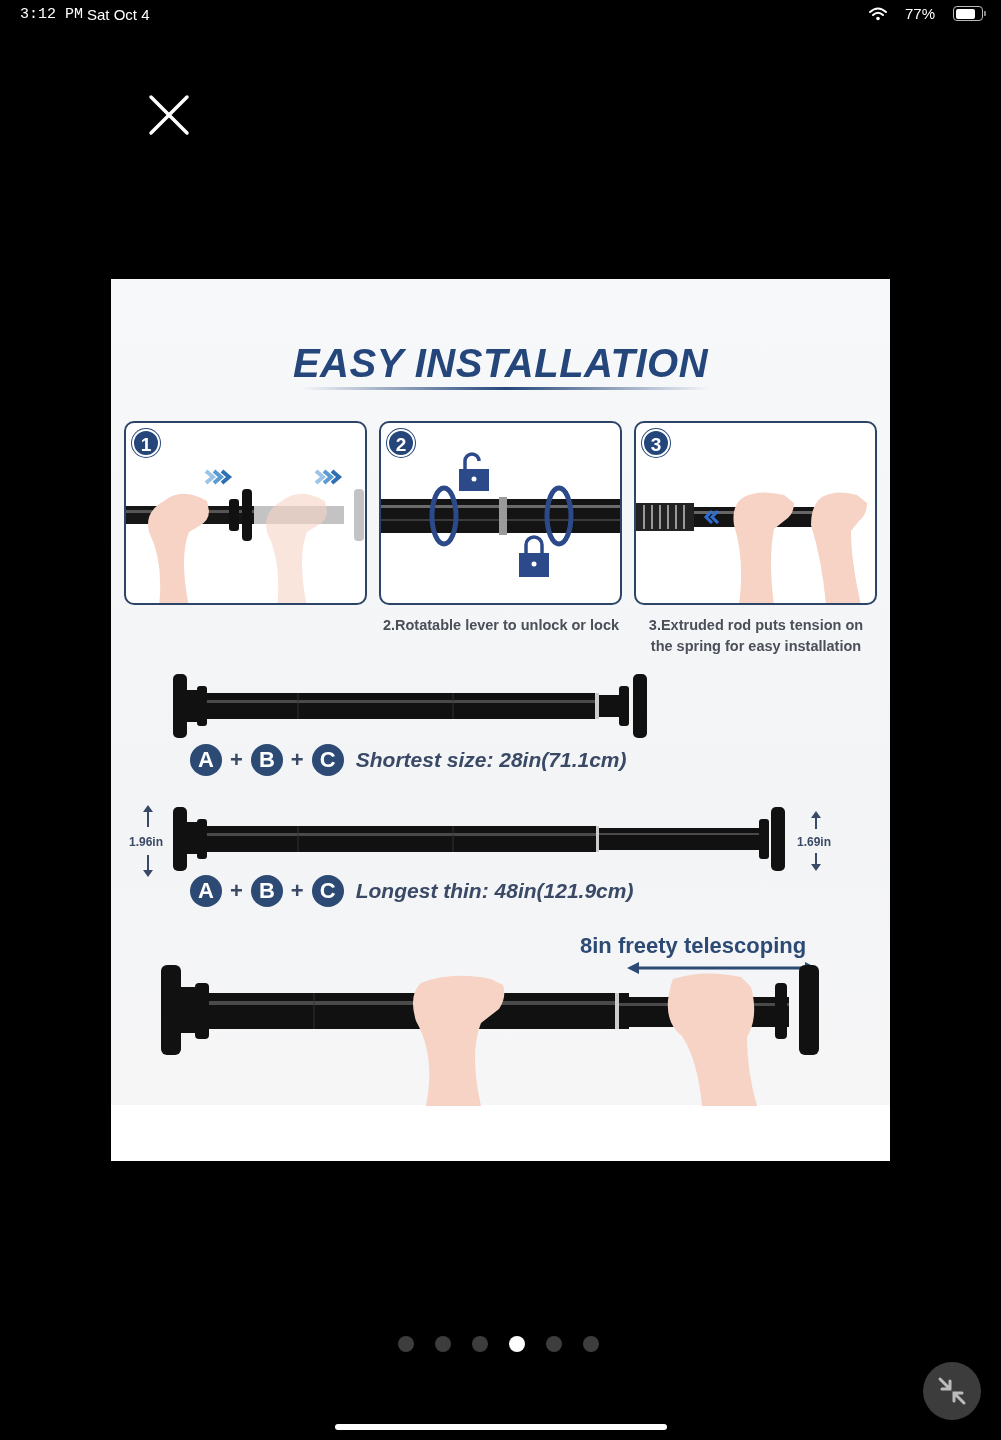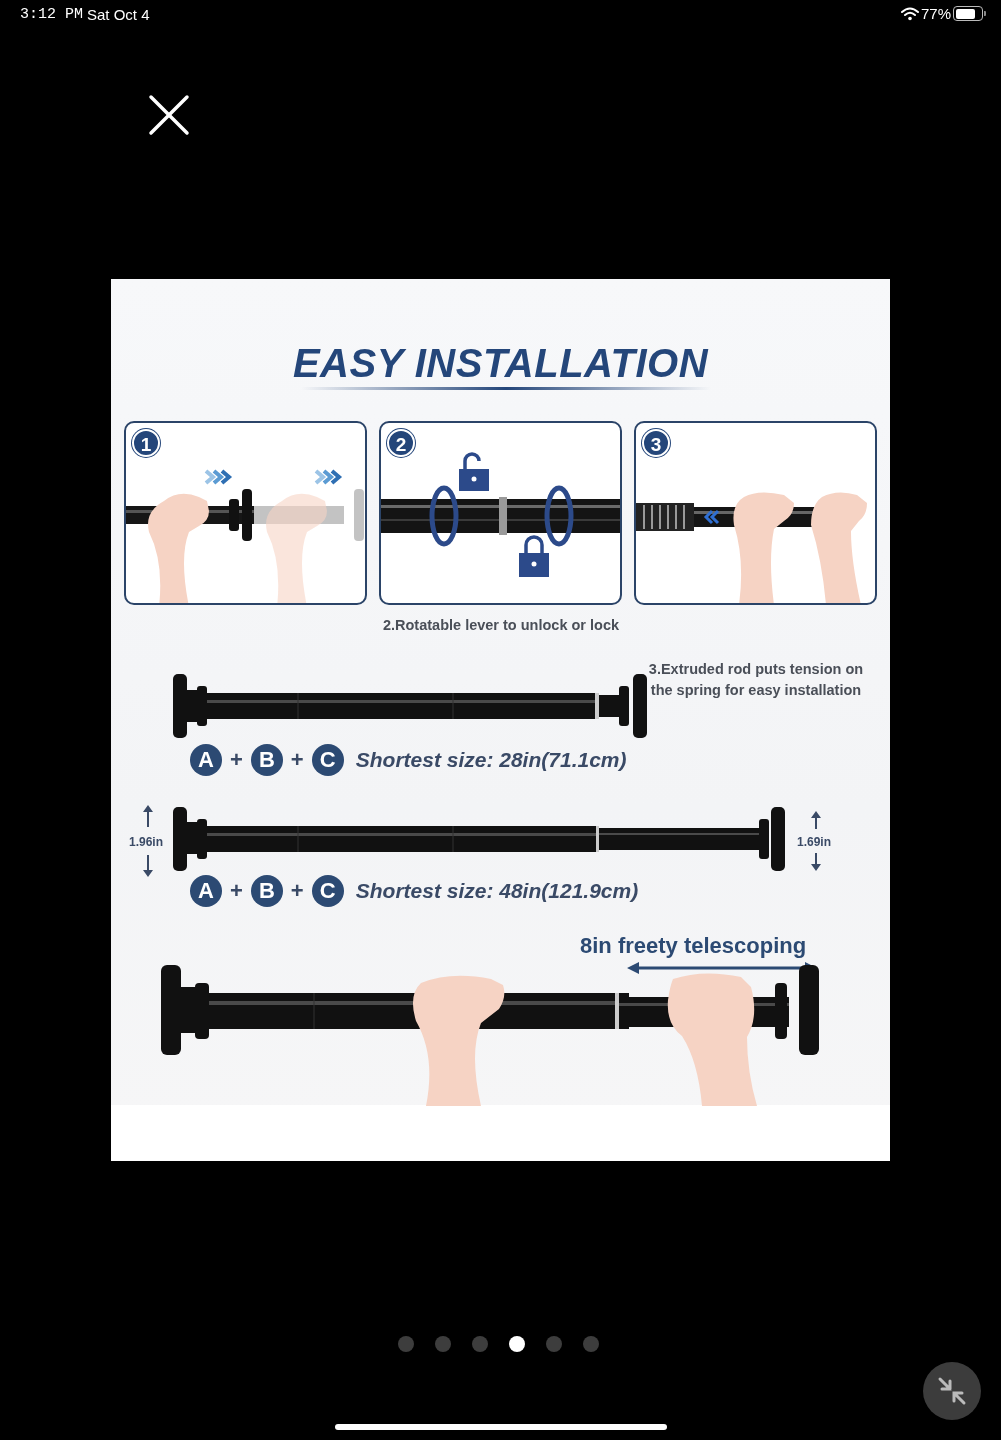--- a/index.html
+++ b/index.html
@@ -3,21 +3,21 @@
   <meta charset="utf-8">
   <style>
     * { box-sizing: border-box; margin: 0; padding: 0; }
     html, body { width: 1001px; height: 1440px; background: #000; overflow: hidden; }
     body { position: relative; font-family: "Liberation Sans", sans-serif; color: #fff; }
 
     
     .status-bar { position: absolute; top: 0; left: 0; width: 1001px; height: 30px; }
     .status-time { position: absolute; left: 20px; top: 6px; font-size: 15px; color: #fff; font-family: Liberation Mono, monospace; }
     .status-date { position: absolute; left: 87px; top: 6px; font-size: 15px; color: #fff; }
-    .status-right { position: absolute; right: 18px; top: 5px; display: flex; align-items: center; gap: 2px; font-size: 15px; }
+    .status-right { position: absolute; right: 18px; top: 5px; display: flex; align-items: center; gap: 18px; font-size: 15px; }
     .battery { width: 30px; height: 15px; border: 1.5px solid #bbb; border-radius: 4px; position: relative; padding: 1.5px; }
     .battery .fill { width: 77%; height: 100%; background: #fff; border-radius: 2px; }
     .battery::after { content: ""; position: absolute; right: -4px; top: 4px; width: 2px; height: 5px; background: #888; border-radius: 0 1px 1px 0; }
 
     .close-btn { position: absolute; left: 147px; top: 93px; width: 44px; height: 44px; cursor: pointer; }
 
     
     .product-image { position: absolute; left: 111px; top: 279px; width: 779px; height: 882px; background: linear-gradient(180deg, #f7f8fa 0%, #f3f4f6 60%, #f6f6f7 95%, #fff 100%); overflow: hidden; }
     .product-image .bottom-white { position: absolute; left: 0; bottom: 0; width: 100%; height: 56px; background: #fff; }
     .title { position: absolute; left: 0; width: 100%; top: 62px; text-align: center; font-size: 40px; font-weight: bold; font-style: italic; color: #24467a; letter-spacing: 0.5px; }
@@ -134,21 +134,21 @@
       <path d="M78 90 l-6 6 6 6 M84 90 l-6 6 6 6" stroke="#2f6fd3" stroke-width="3" fill="none"></path>
       <path d="M110 76 q15 -8 40 -2 l10 8 q0 12 -10 18 l-10 8 q-6 30 0 76 l-35 0 q6 -45 -5 -80 q-3 -20 10 -28z" fill="#f6d3c4"></path>
       <path d="M188 76 q15 -8 35 -2 l10 8 q0 12 -8 18 l-8 10 q0 30 10 74 l-35 0 q-4 -45 -15 -80 q0 -20 11 -28z" fill="#f6d3c4"></path>
     </svg>
     <div class="step-num">3</div>
   </div>
 
   <div class="caption" style="left:260px; width:260px;">
     <div>2.Rotatable lever to unlock or lock</div>
   </div>
-  <div class="caption" style="left:520px; width:250px;margin-top:44px;">
+  <div class="caption" style="left:520px; width:250px;">
     <div>3.Extruded rod puts tension on</div>
     <div>the spring for easy installation</div>
   </div>
 
   <svg width="490" height="70" viewBox="0 0 490 70" style="position:absolute;left:60px;top:393px;">
     <rect x="2" y="2" width="14" height="64" rx="5" fill="#111"></rect>
     <rect x="16" y="18" width="10" height="32" fill="#111"></rect>
     <rect x="26" y="14" width="10" height="40" rx="3" fill="#111"></rect>
     <rect x="36" y="21" width="390" height="26" fill="#111"></rect>
     <rect x="36" y="28" width="390" height="3" fill="#4a4a4a"></rect>
@@ -197,21 +197,21 @@
     <line x1="6" y1="42" x2="6" y2="55" stroke="#3a4a66" stroke-width="2"></line>
   </svg>
   <div class="dim-label" style="left:686px; top:556px;">1.69in</div>
 
   <div class="size-row" style="left:79px; top:596px;">
     <span class="circle-letter">A</span>
     <span class="plus">+</span>
     <span class="circle-letter">B</span>
     <span class="plus">+</span>
     <span class="circle-letter">C</span>
-    <span class="size-text">Shortest size: 48in(121.9cm)</span>
+    <span class="size-text">Longest thin: 48in(121.9cm)</span>
   </div>
 
   <div class="telescope-label">8in freety telescoping</div>
   <svg width="190" height="14" viewBox="0 0 190 14" style="position:absolute;left:516px;top:682px;">
     <line x1="8" y1="7" x2="182" y2="7" stroke="#2c4a73" stroke-width="3"></line>
     <path d="M0 7 l12 -6 v12z M190 7 l-12 -6 v12z" fill="#2c4a73"></path>
   </svg>
 
   <svg width="670" height="145" viewBox="0 0 670 145" style="position:absolute;left:48px;top:682px;">
     <rect x="2" y="4" width="20" height="90" rx="6" fill="#111"></rect>

